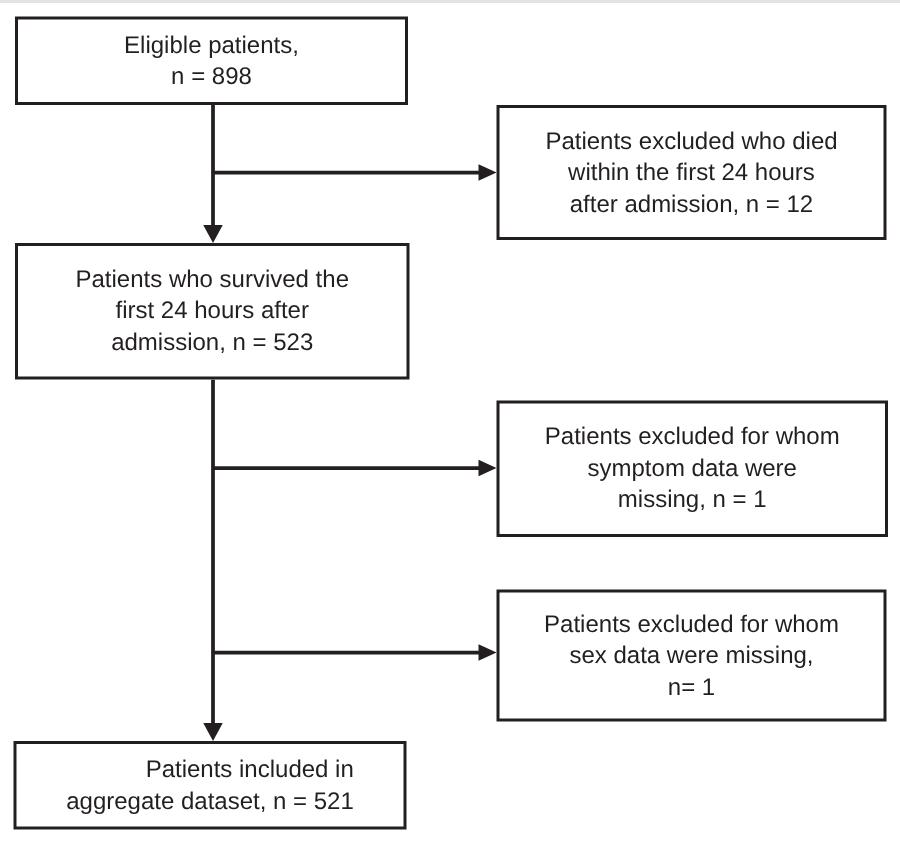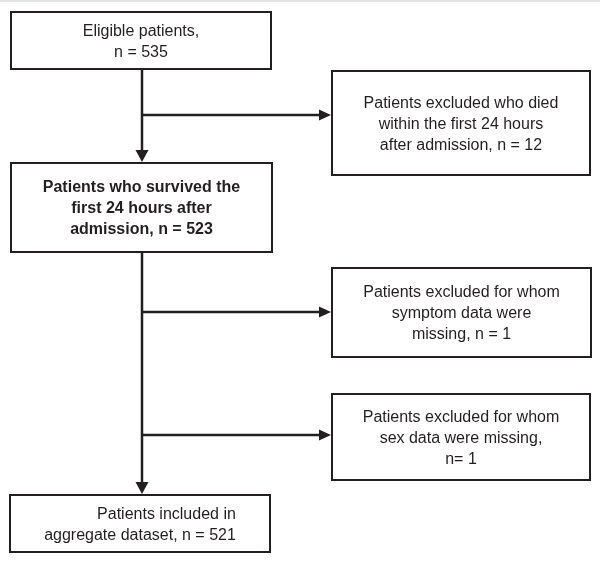--- a/index.html
+++ b/index.html
@@ -36,22 +36,22 @@
     justify-content: center;
     text-align: center;
     color: #231f20;
     font-size: 16px;
     line-height: 21px;
   }
   .node .node-text {
     white-space: pre-line;
   }
   .node-eligible  { left: 10px;  top: 11px;  width: 262px; height: 59px; }
-  .node-died      { left: 331px; top: 70px;  width: 260px; height: 106px; }
-  .node-survived  { left: 10px;  top: 162px; width: 263px; height: 91px; font-weight: bold; }
+  .node-died      { left: 331px; top: 70px;  width: 260px; height: 90px; }
+  .node-survived  { left: 10px;  top: 162px; width: 263px; height: 91px; }
   .node-symptom   { left: 331px; top: 267px; width: 261px; height: 91px; }
   .node-sex       { left: 331px; top: 393px; width: 260px; height: 88px; }
   .node-included  { left: 9px;   top: 494px; width: 262px; height: 59px; text-align: right; }
 </style>
 </head>
 <body>
 
 <div class="canvas">
 
   <div class="edge-artifact-top"></div>
@@ -79,21 +79,21 @@
     </g>
 
     <g>
       <line x1="142" y1="435" x2="320" y2="435" stroke-width="2.5" stroke="#231f20"></line>
       <polygon points="319,429.5 319,440.5 331,435" fill="#231f20"></polygon>
     </g>
   </svg>
 
   <div class="node node-eligible">
     <span class="node-text">Eligible patients,
-n = 535</span>
+n = 898</span>
   </div>
 
   <div class="node node-died">
     <span class="node-text">Patients excluded who died
 within the first 24 hours
 after admission, n = 12</span>
   </div>
 
   <div class="node node-survived">
     <span class="node-text">Patients who survived the

